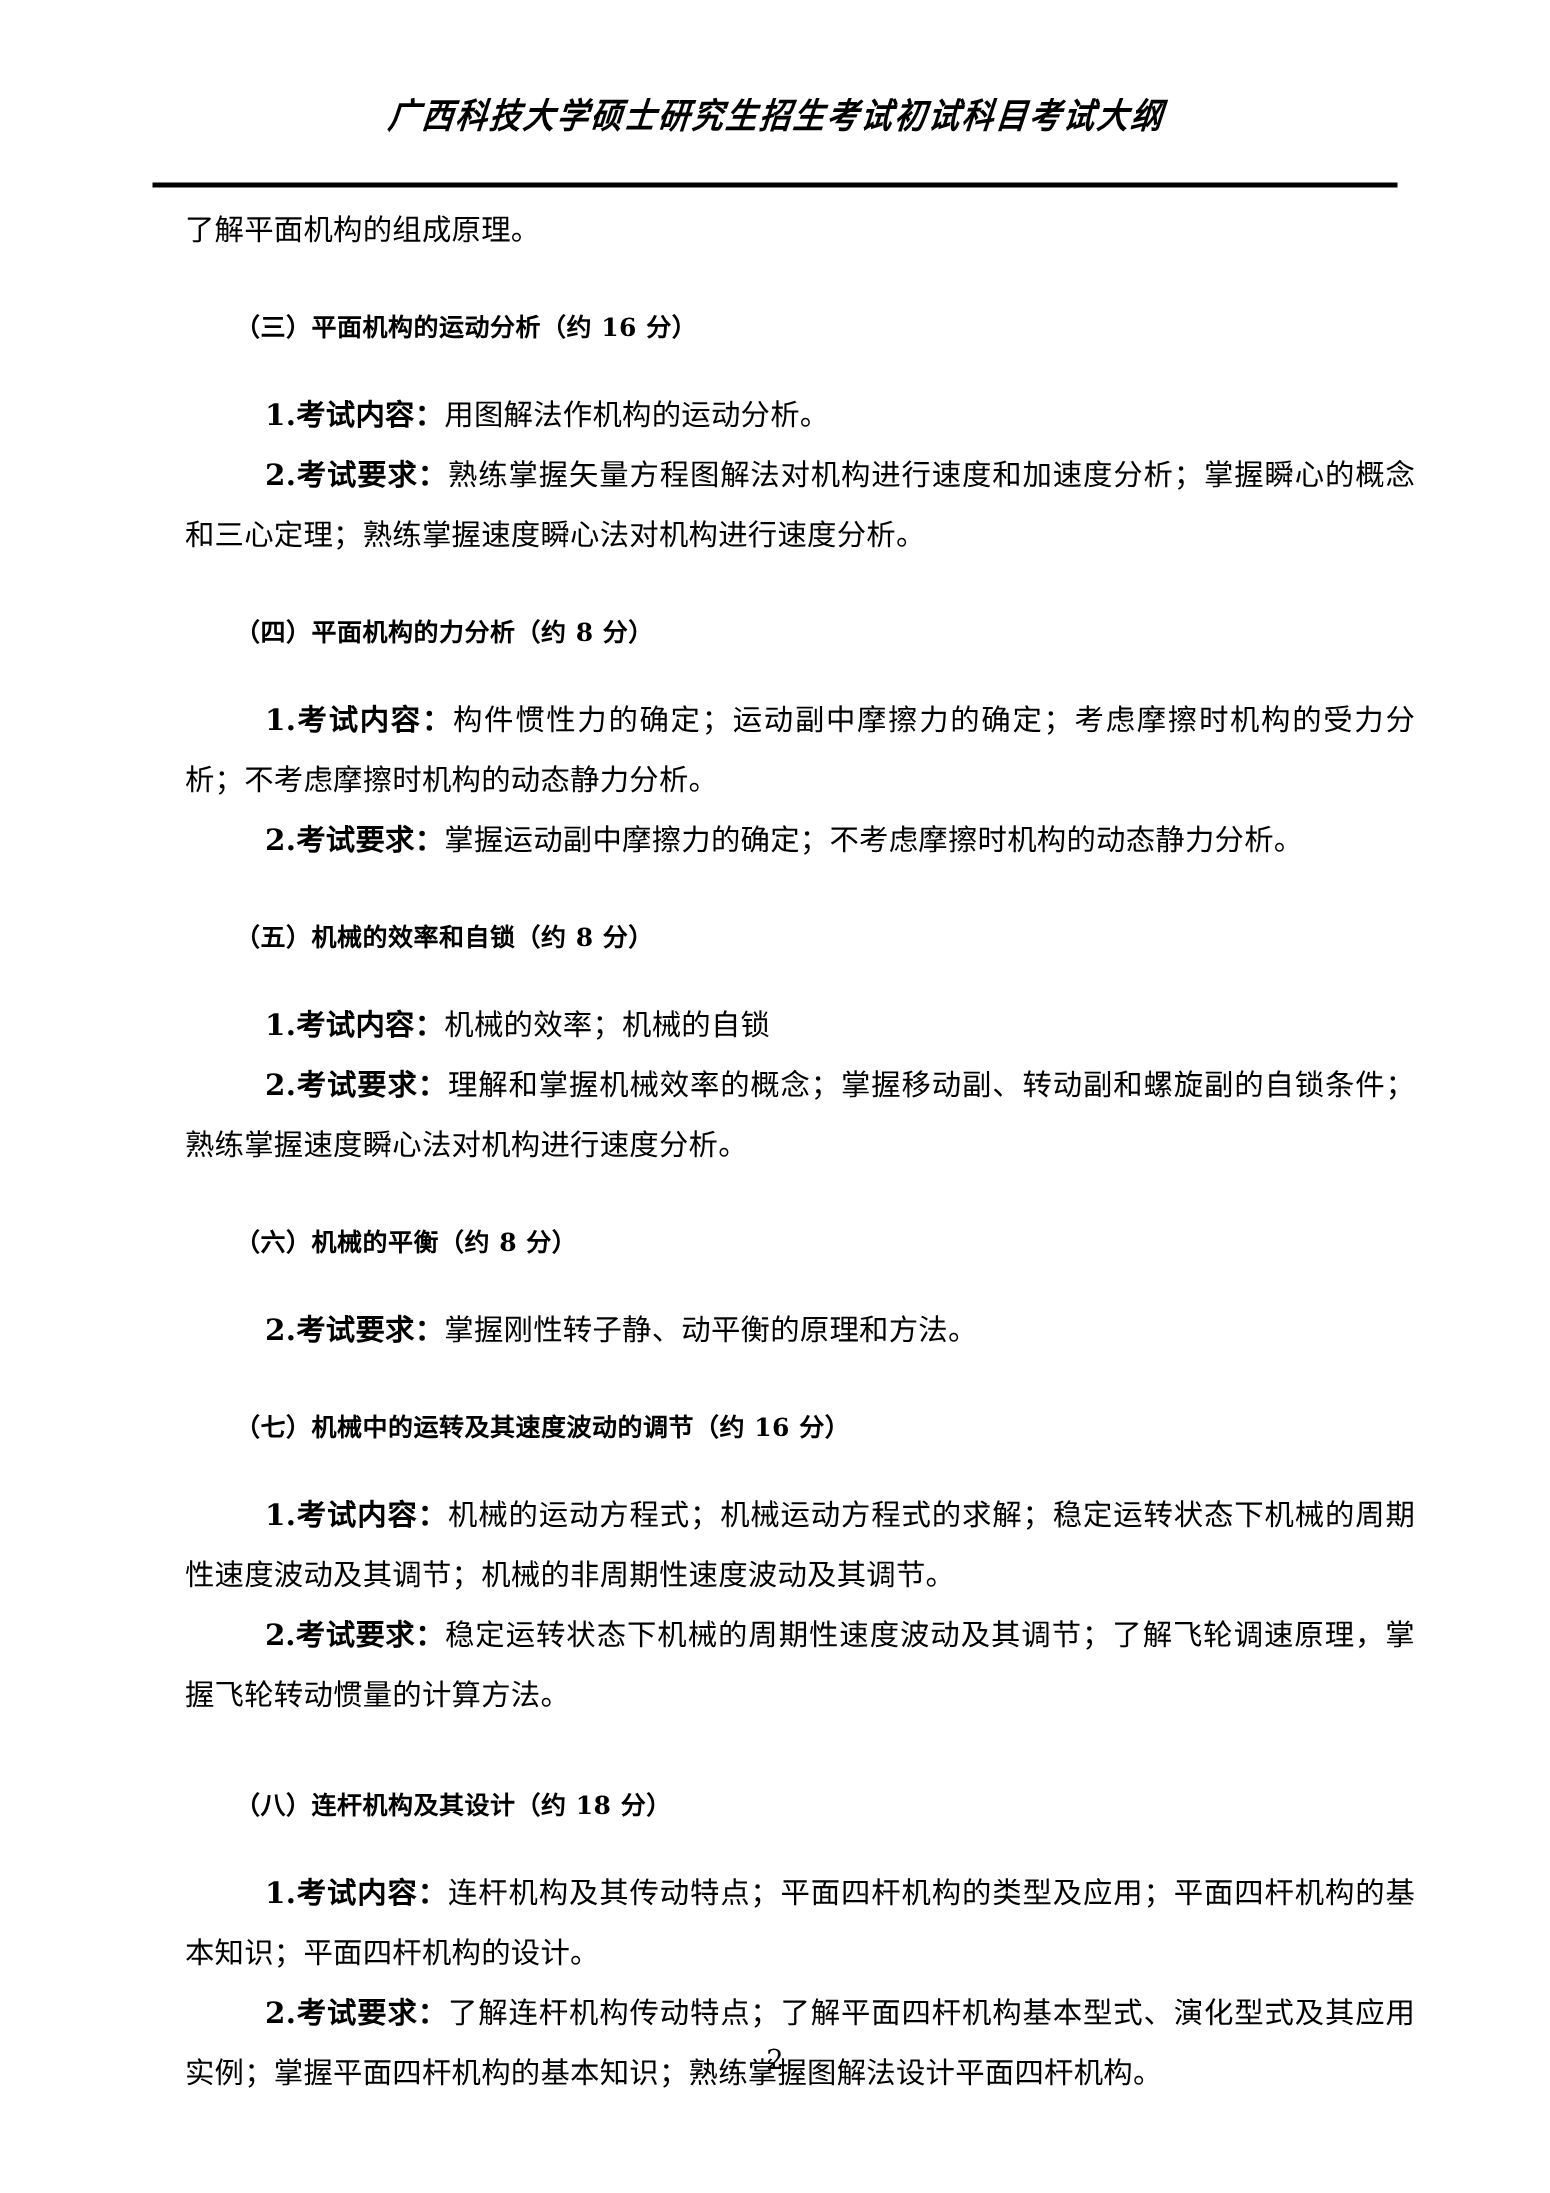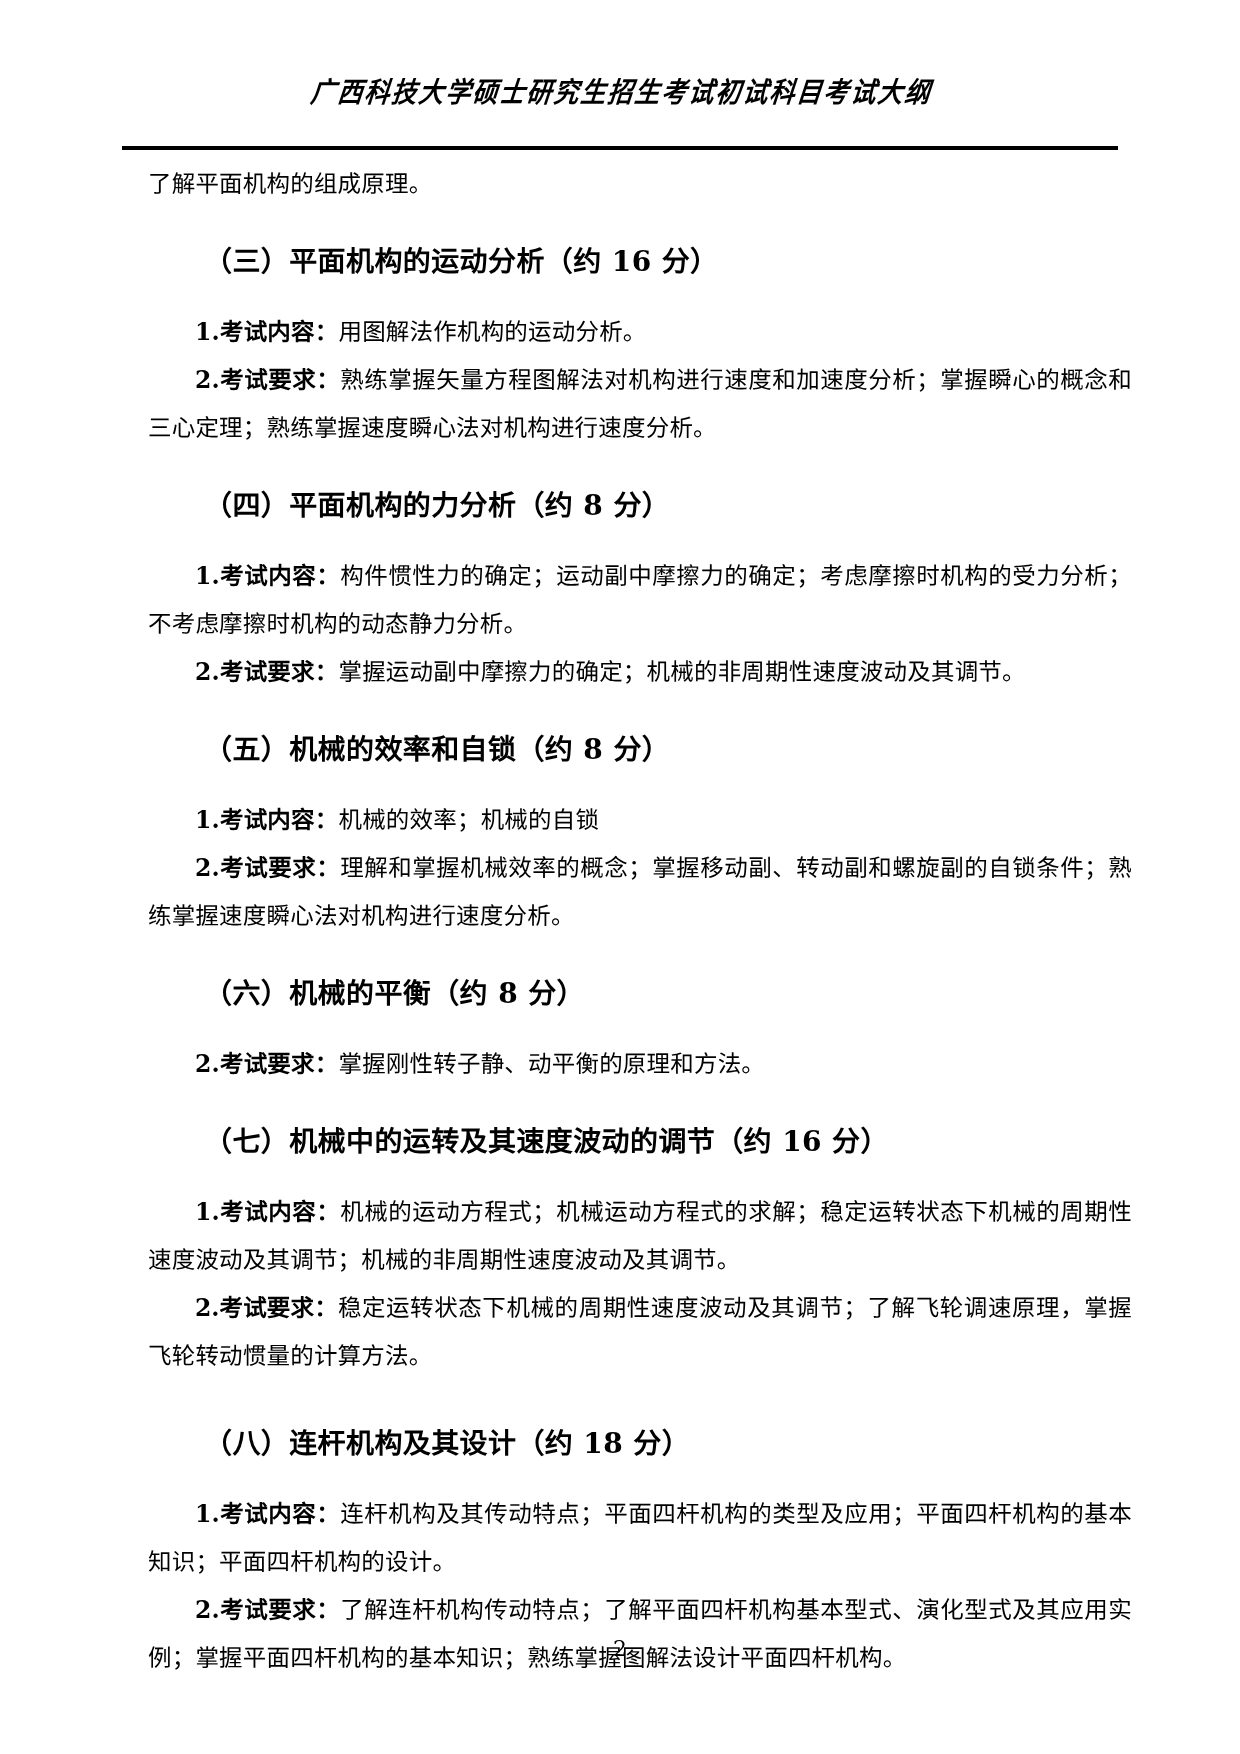--- a/index.html
+++ b/index.html
@@ -71,35 +71,36 @@
   }
 
   p.indent {
     text-indent: 2em;
   }
 
   
   p.section-heading {
     margin: 0;
     font-family: "DejaVu Serif", "Liberation Serif", serif;
-    font-size: 28px;
+    font-size: 20px;
     font-weight: 700;
     line-height: 48px;
     color: #000000;
     text-indent: 2em;
     letter-spacing: 0.4px;
   }
 
   
   .gap-sm { height: 22px; }
   .gap-md { height: 30px; }
   .gap-lg { height: 40px; }
 
   .label {
     font-weight: 700;
+    margin-left: 17px;
   }
 
   
   p.tight .label {
     letter-spacing: -0.2px;
   }
 
   
   .page-number {
     position: absolute;
@@ -139,21 +140,21 @@
     </p>
 
     <div class="gap-md"></div>
 
     <p class="section-heading">（四）平面机构的力分析（约 8 分）</p>
     <div class="gap-sm"></div>
     <p class="para indent">
       <span class="label">1.考试内容：</span><span>构件惯性力的确定；运动副中摩擦力的确定；考虑摩擦时机构的受力分析；不考虑摩擦时机构的动态静力分析。</span>
     </p>
     <p class="para indent">
-      <span class="label">2.考试要求：</span><span>掌握运动副中摩擦力的确定；机械的非周期性速度波动及其调节。</span>
+      <span class="label">2.考试要求：</span><span>掌握运动副中摩擦力的确定；不考虑摩擦时机构的动态静力分析。</span>
     </p>
 
     <div class="gap-md"></div>
 
     <p class="section-heading">（五）机械的效率和自锁（约 8 分）</p>
     <div class="gap-sm"></div>
     <p class="para indent">
       <span class="label">1.考试内容：</span><span>机械的效率；机械的自锁</span>
     </p>
     <p class="para indent">

